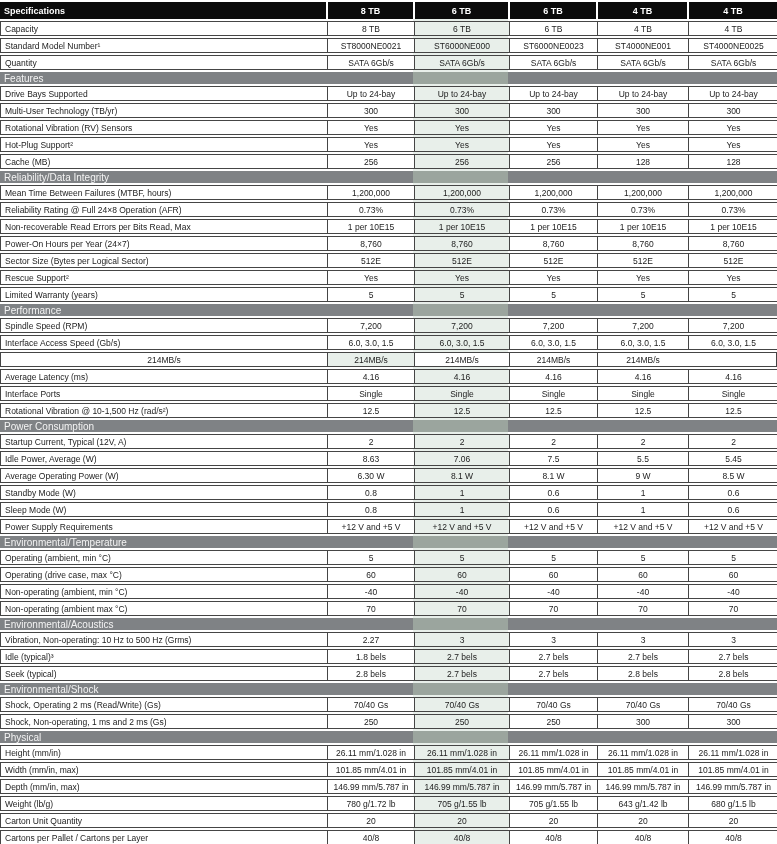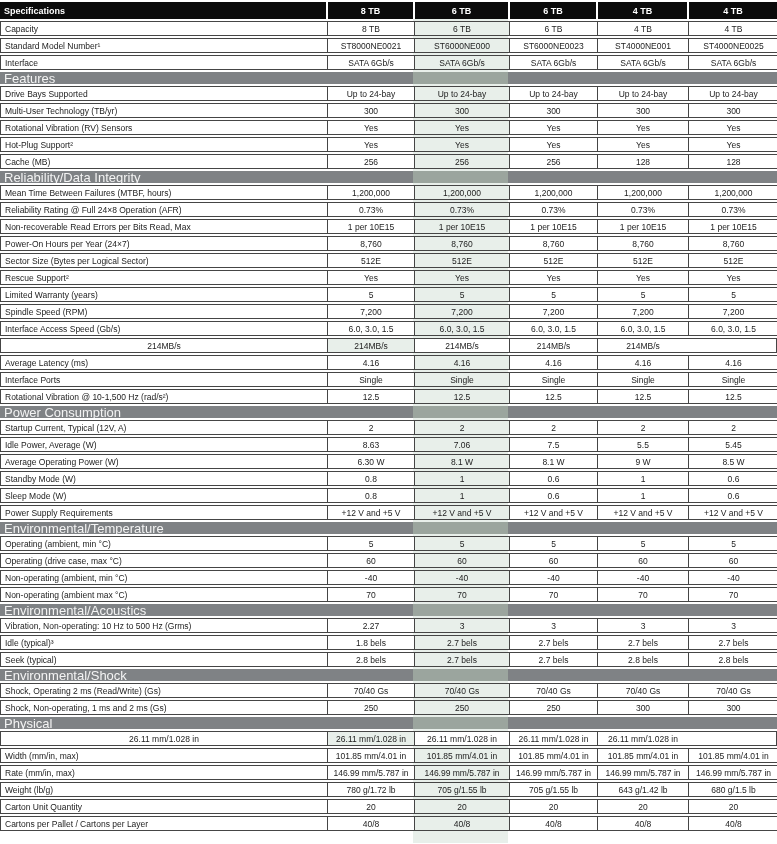--- a/index.html
+++ b/index.html
@@ -66,21 +66,21 @@
     font-size: 8.5px;
   }
   .row.data .cell + .cell { border-left: 1px solid #454545; }
   .row.data .cell.hl { background: var(--hl, #e8efea); }
 
   
   .row.section { height: 12px; }
   .row.section .cell {
     background: var(--band, #7f8285);
     color: #f4f4f4;
-    font-size: 13px;
+    font-size: 10px;
   }
   .row.section .cell.hl { background: var(--bandhl, #9ba59e); }
 </style>
 </head>
 <body>
 
 <div class="spec-table">
   <div class="hl-band"></div>
 
   <div class="row header">
@@ -102,21 +102,21 @@
     </div>
     <div class="row data">
       <div class="cell label">Standard Model Number¹</div>
       <div class="cell">ST8000NE0021</div>
       <div class="cell hl">ST6000NE000</div>
       <div class="cell">ST6000NE0023</div>
       <div class="cell">ST4000NE001</div>
       <div class="cell">ST4000NE0025</div>
     </div>
     <div class="row data">
-      <div class="cell label">Interface</div>
+      <div class="cell label">Quantity</div>
       <div class="cell">SATA 6Gb/s</div>
       <div class="cell hl">SATA 6Gb/s</div>
       <div class="cell">SATA 6Gb/s</div>
       <div class="cell">SATA 6Gb/s</div>
       <div class="cell">SATA 6Gb/s</div>
     </div>
     <div class="row section">
       <div class="cell label">Features</div>
       <div class="cell"></div>
       <div class="cell hl"></div>
@@ -221,20 +221,28 @@
       <div class="cell">Yes</div>
     </div>
     <div class="row data">
       <div class="cell label">Limited Warranty (years)</div>
       <div class="cell">5</div>
       <div class="cell hl">5</div>
       <div class="cell">5</div>
       <div class="cell">5</div>
       <div class="cell">5</div>
     </div>
+    <div class="row section">
+      <div class="cell label">Performance</div>
+      <div class="cell"></div>
+      <div class="cell hl"></div>
+      <div class="cell"></div>
+      <div class="cell"></div>
+      <div class="cell"></div>
+    </div>
     <div class="row data">
       <div class="cell label">Spindle Speed (RPM)</div>
       <div class="cell">7,200</div>
       <div class="cell hl">7,200</div>
       <div class="cell">7,200</div>
       <div class="cell">7,200</div>
       <div class="cell">7,200</div>
     </div>
     <div class="row data">
       <div class="cell label">Interface Access Speed (Gb/s)</div>
@@ -429,36 +437,37 @@
     </div>
     <div class="row section">
       <div class="cell label">Physical</div>
       <div class="cell"></div>
       <div class="cell hl"></div>
       <div class="cell"></div>
       <div class="cell"></div>
       <div class="cell"></div>
     </div>
     <div class="row data">
+      <div class="cell label">Height (mm/in)</div>
       <div class="cell">26.11 mm/1.028 in</div>
       <div class="cell hl">26.11 mm/1.028 in</div>
       <div class="cell">26.11 mm/1.028 in</div>
       <div class="cell">26.11 mm/1.028 in</div>
       <div class="cell">26.11 mm/1.028 in</div>
     </div>
     <div class="row data">
       <div class="cell label">Width (mm/in, max)</div>
       <div class="cell">101.85 mm/4.01 in</div>
       <div class="cell hl">101.85 mm/4.01 in</div>
       <div class="cell">101.85 mm/4.01 in</div>
       <div class="cell">101.85 mm/4.01 in</div>
       <div class="cell">101.85 mm/4.01 in</div>
     </div>
     <div class="row data">
-      <div class="cell label">Rate (mm/in, max)</div>
+      <div class="cell label">Depth (mm/in, max)</div>
       <div class="cell">146.99 mm/5.787 in</div>
       <div class="cell hl">146.99 mm/5.787 in</div>
       <div class="cell">146.99 mm/5.787 in</div>
       <div class="cell">146.99 mm/5.787 in</div>
       <div class="cell">146.99 mm/5.787 in</div>
     </div>
     <div class="row data">
       <div class="cell label">Weight (lb/g)</div>
       <div class="cell">780 g/1.72 lb</div>
       <div class="cell hl">705 g/1.55 lb</div>

